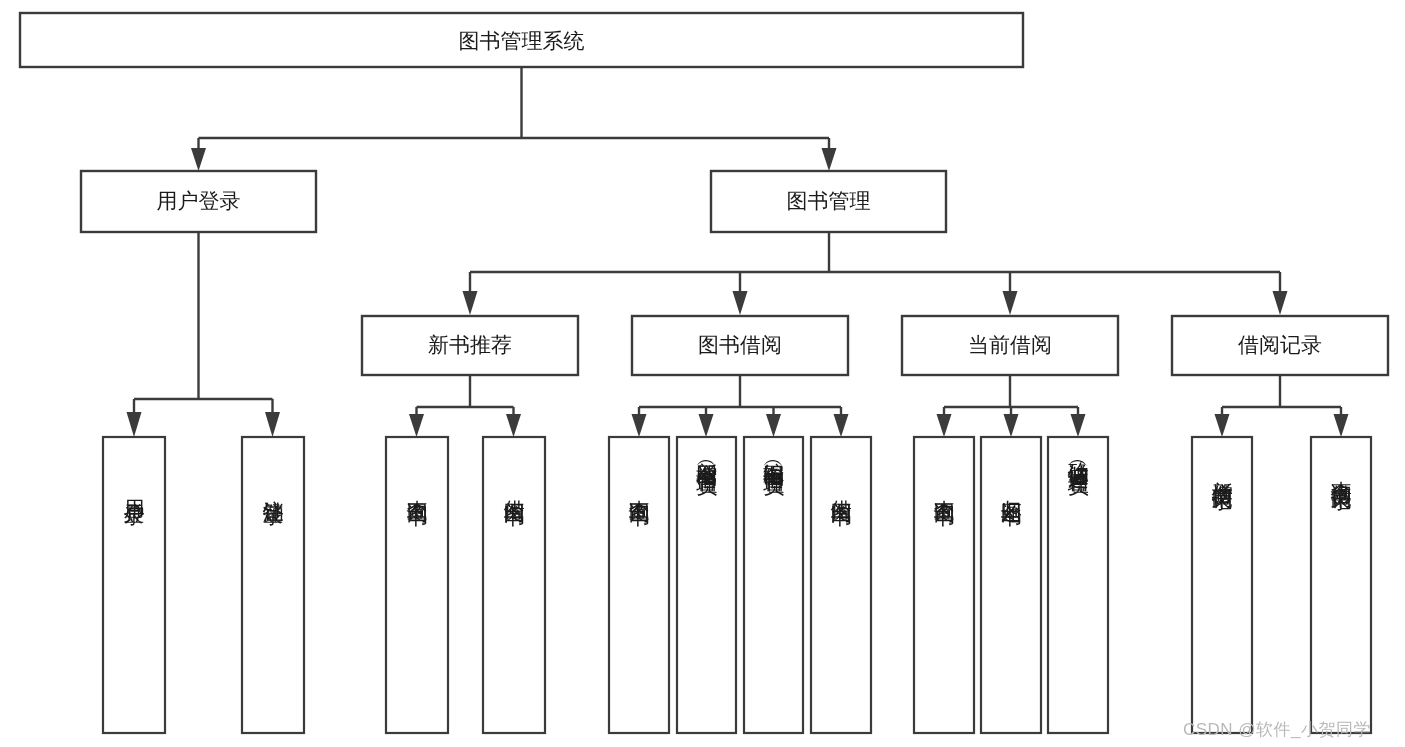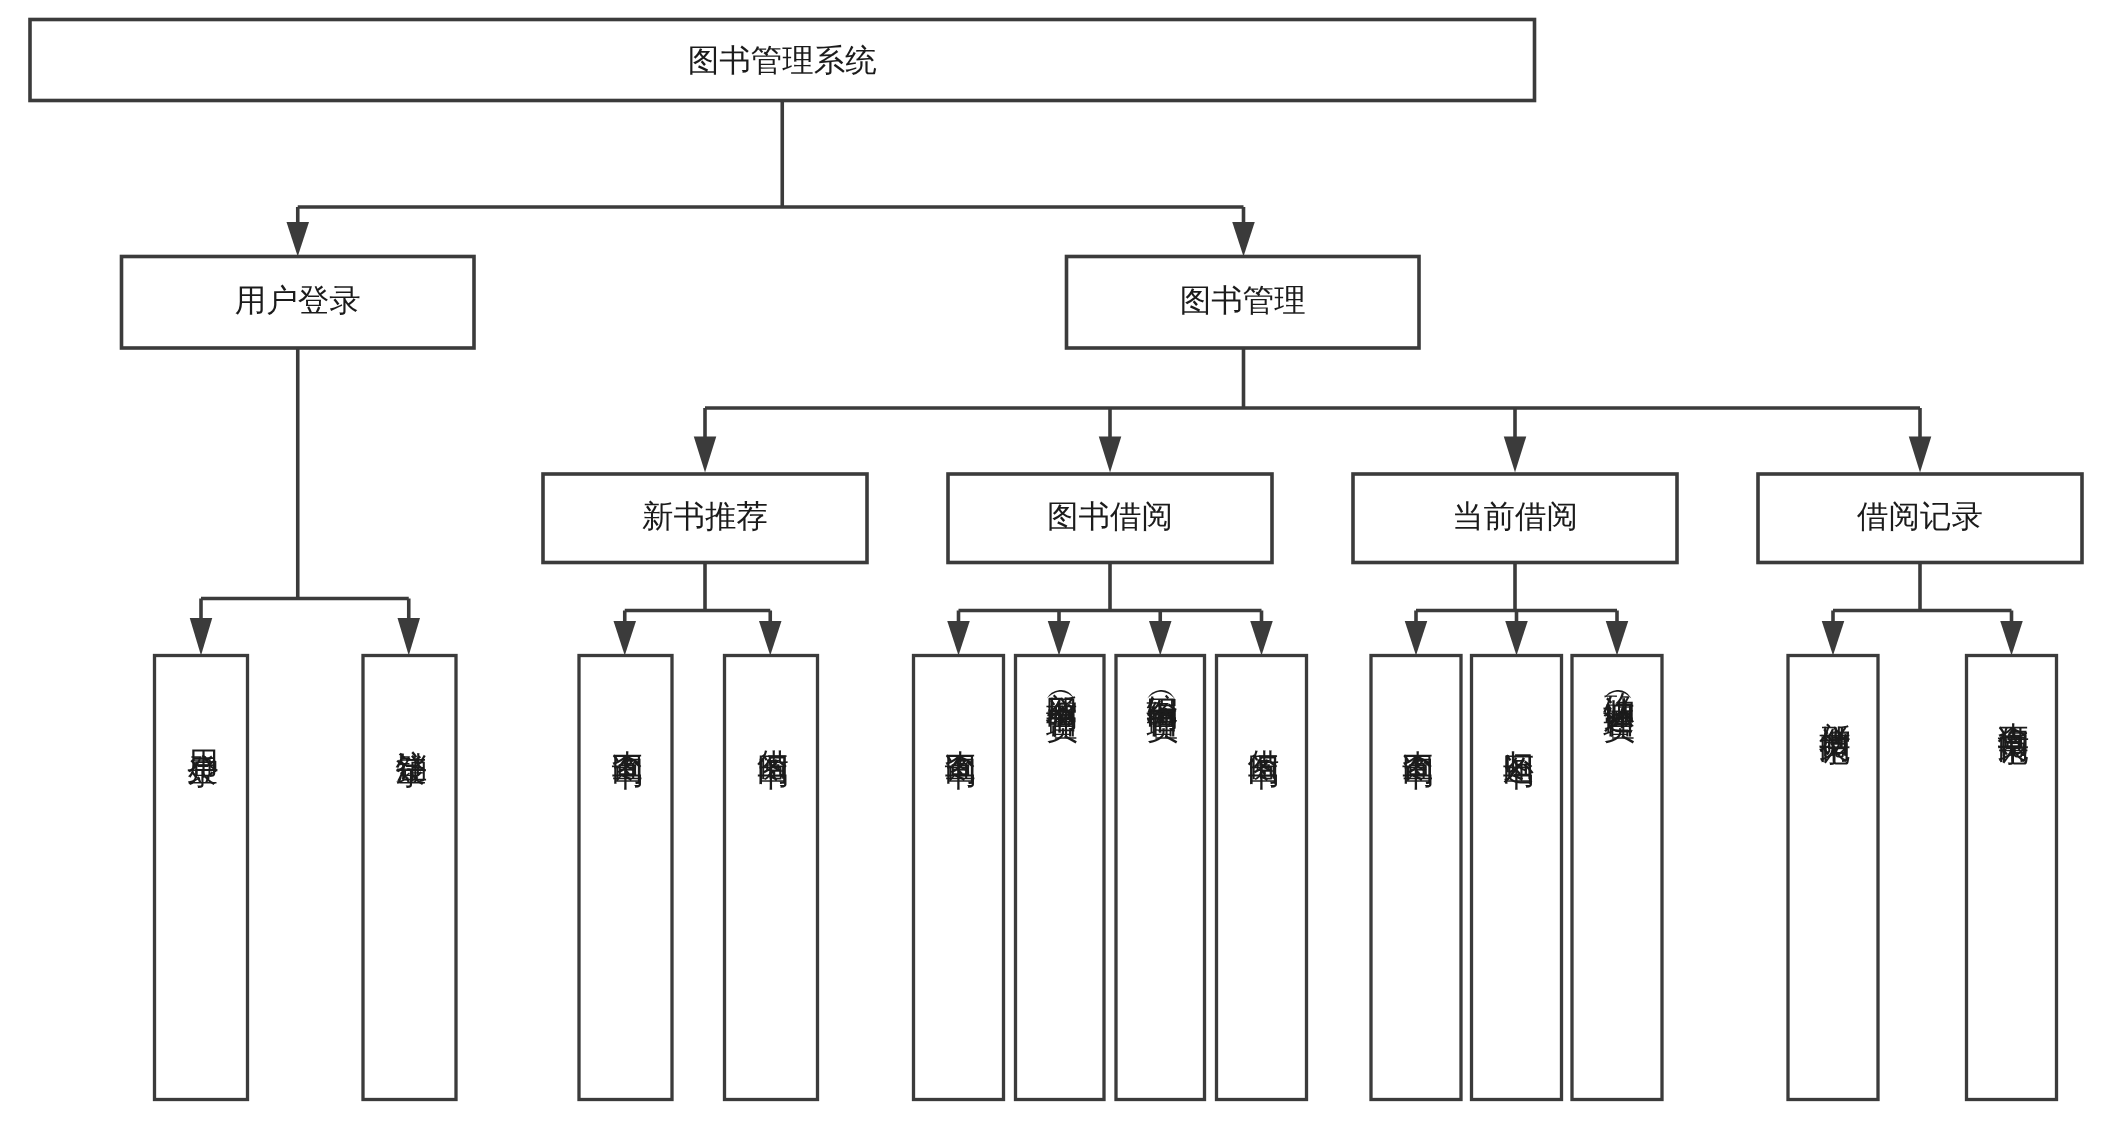--- a/index.html
+++ b/index.html
@@ -237,13 +237,14 @@
   </div>
 
   <div class="v-label-wrap" style="left:1192px; top:437px; width:60px; height:296px;">
     <span class="v-label" style="margin-top:27px;">新增借阅记录</span>
   </div>
 
   <div class="v-label-wrap" style="left:1311px; top:437px; width:60px; height:296px;">
     <span class="v-label" style="margin-top:27px;">查询借阅记录</span>
   </div>
 
+  <div id="watermark">CSDN @软件_小贺同学</div>
 </div>
 
 </body></html>

